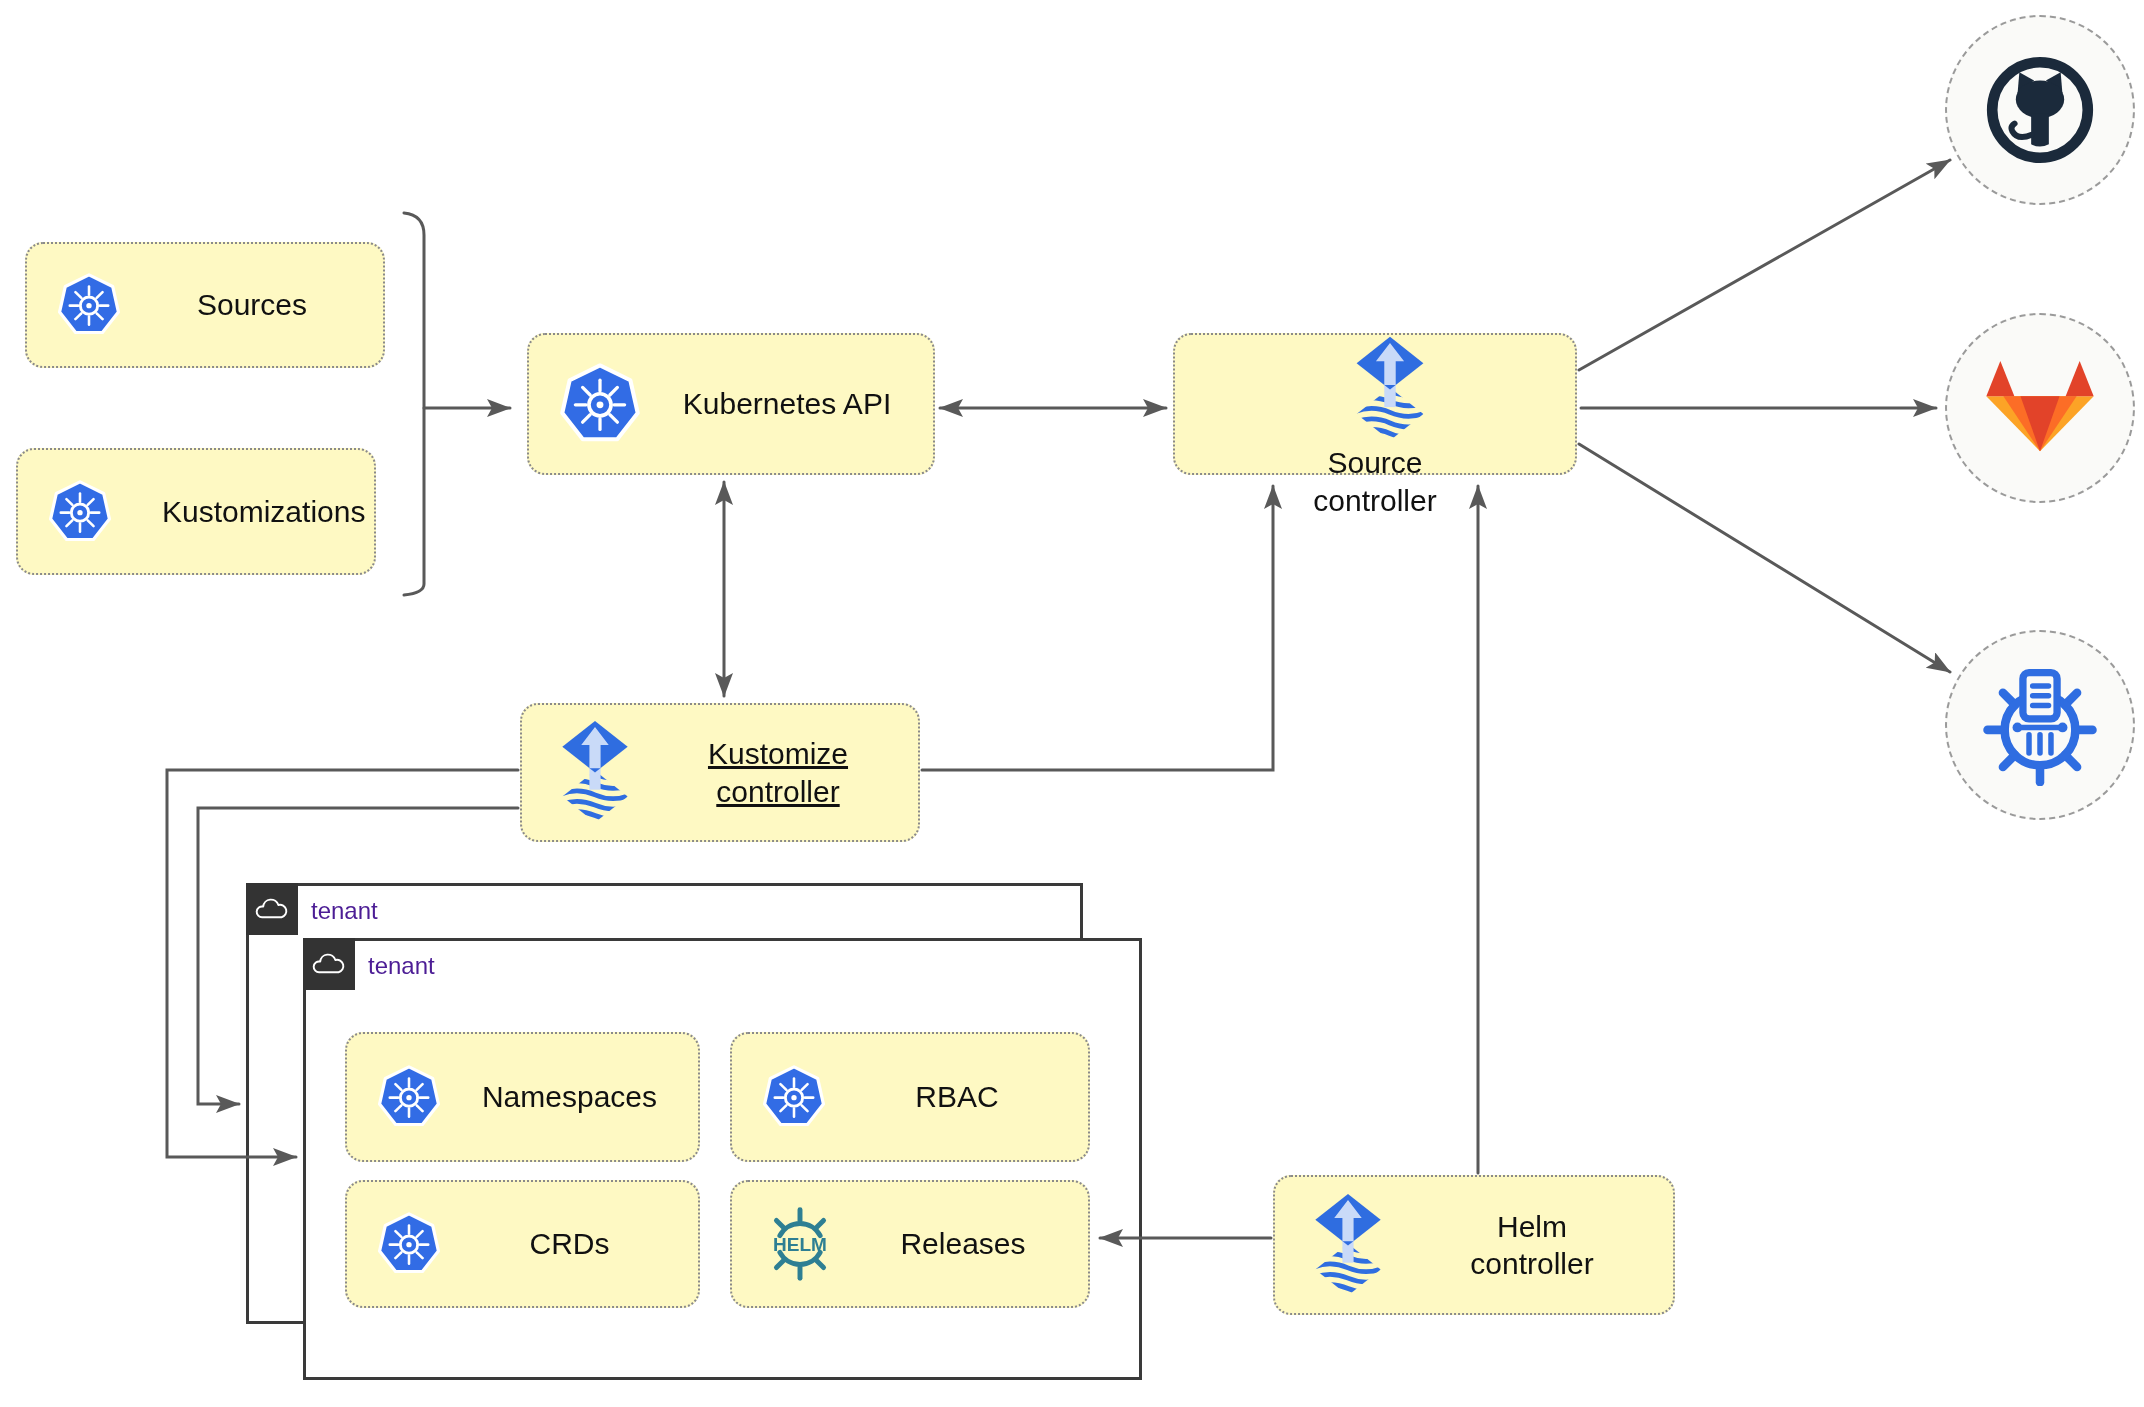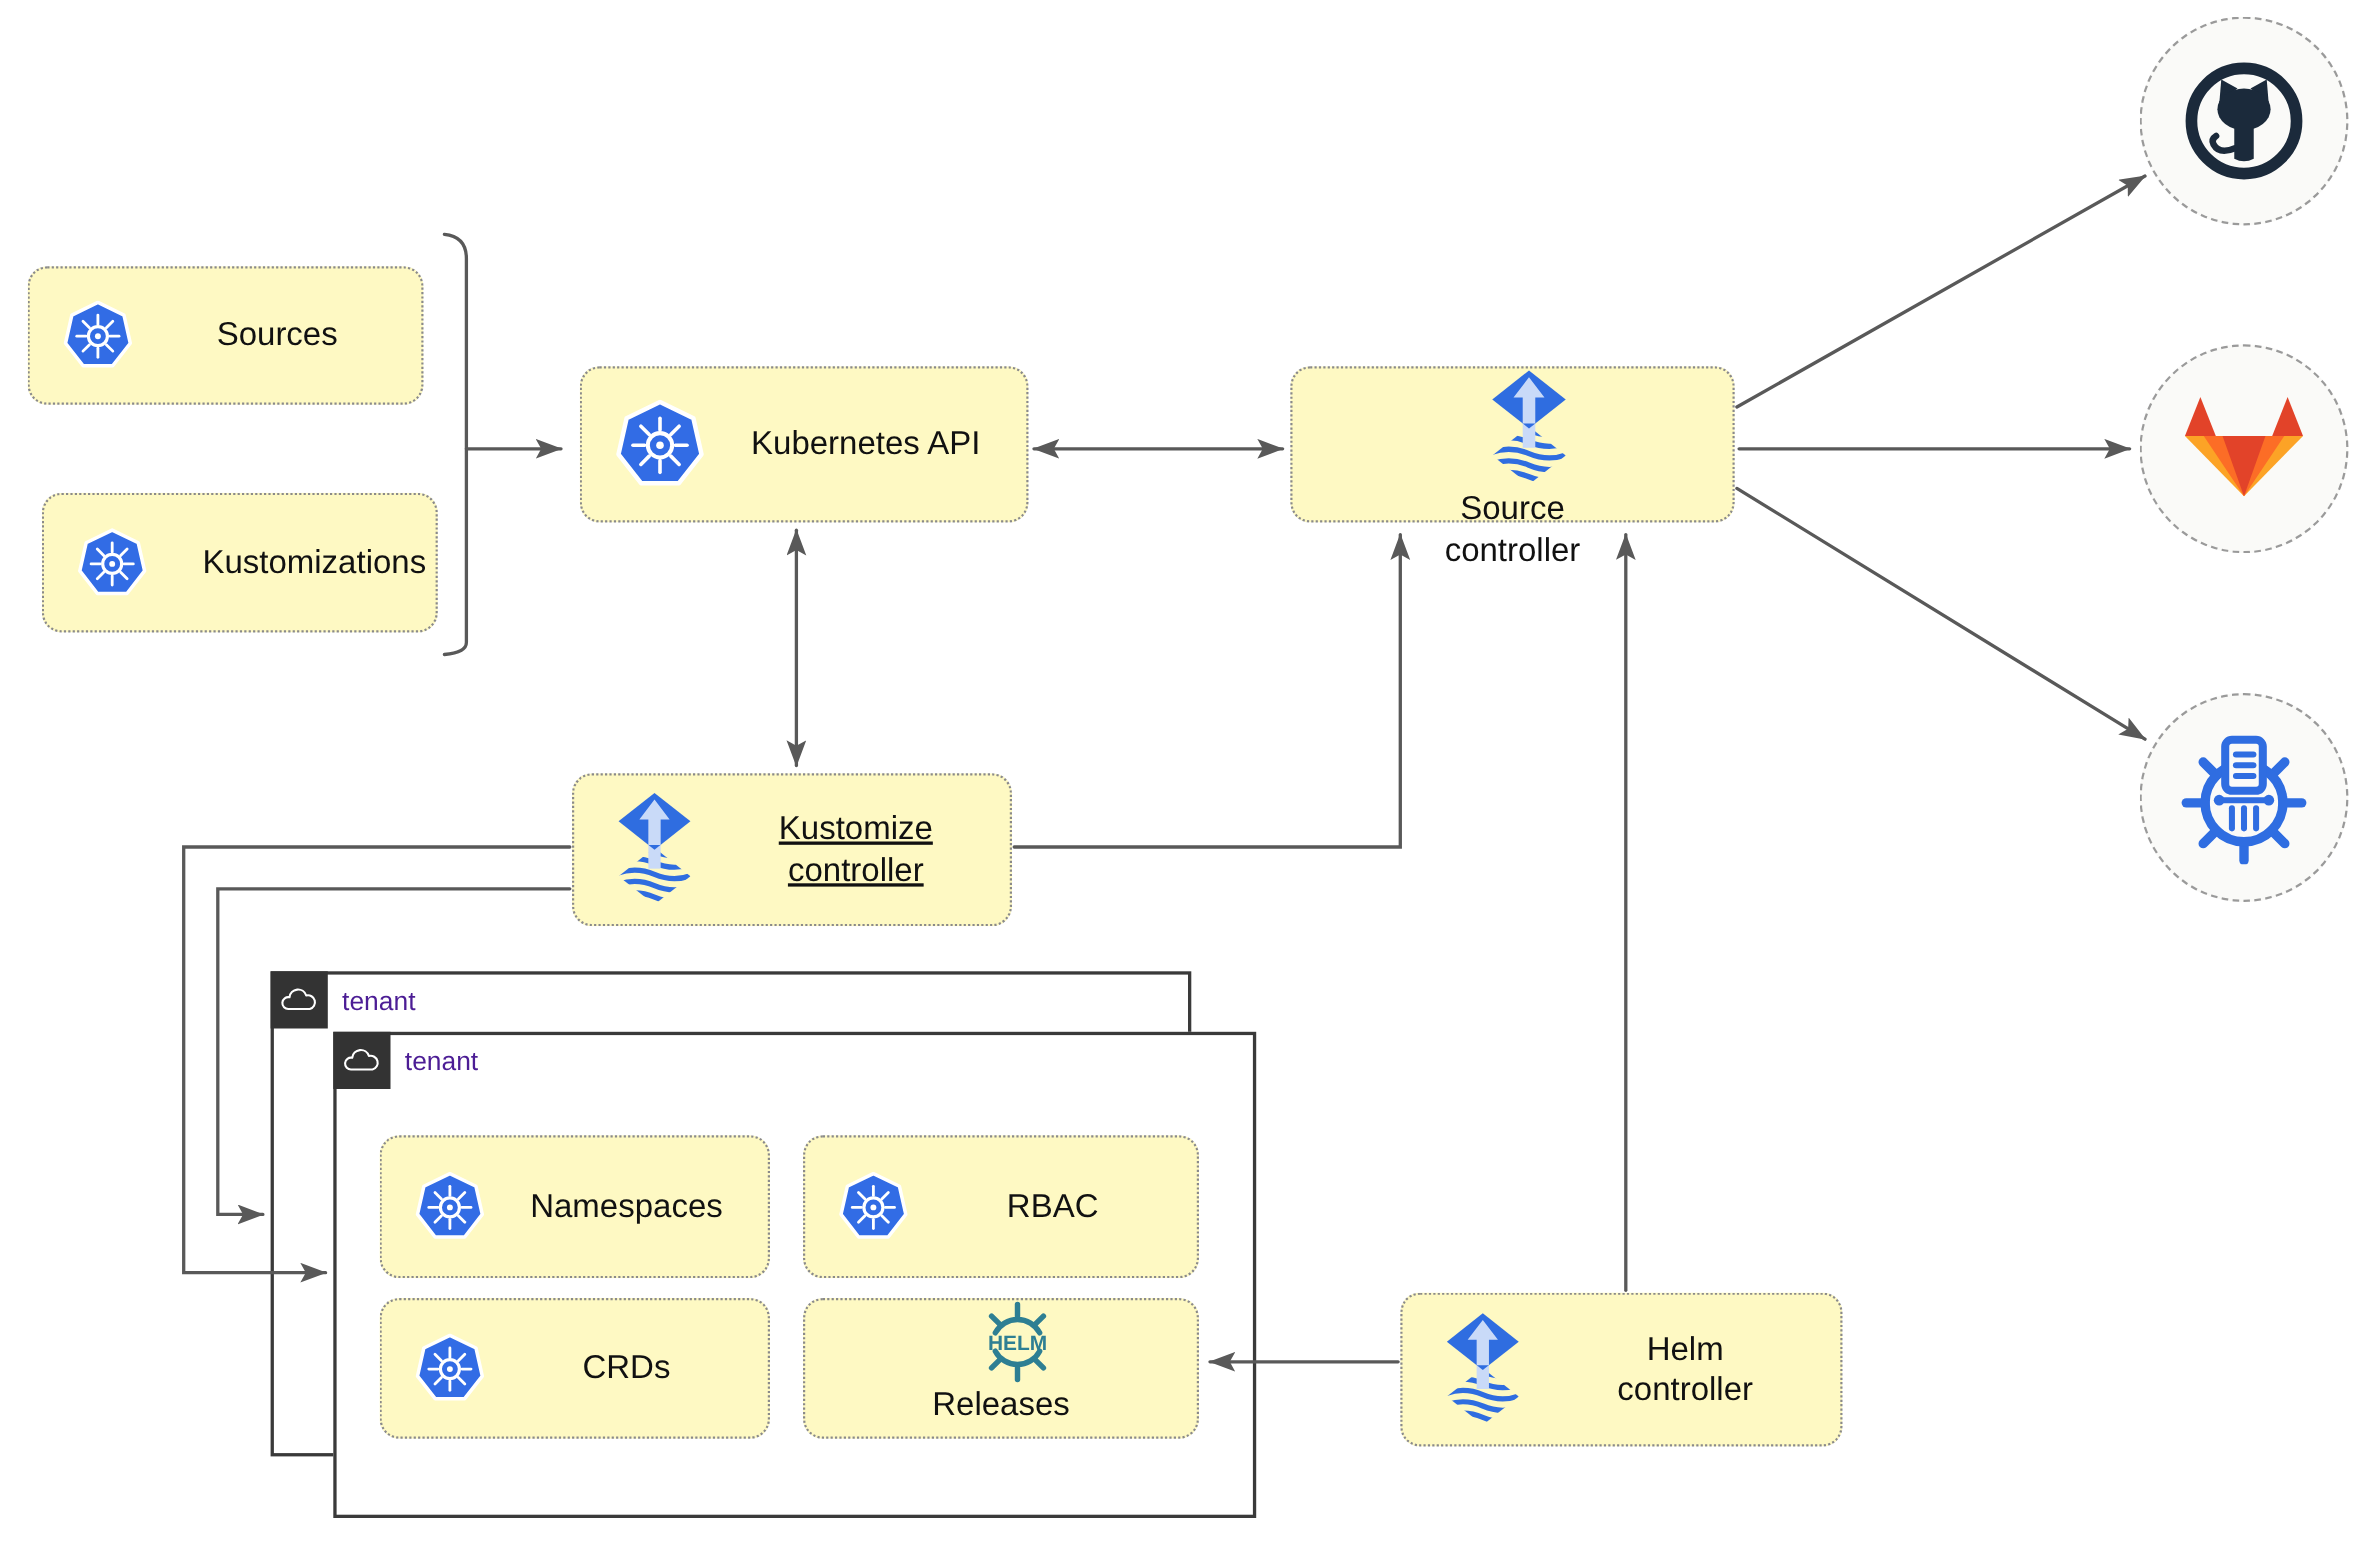--- a/index.html
+++ b/index.html
@@ -188,21 +188,21 @@
     <div class="tenant-label">tenant</div>
   </div>
 
   <div class="node" style="left:25px;top:242px;width:360px;height:126px;">
     <svg class="nicon" width="64" height="64" viewBox="0 0 100 100">
         <use href="#sym-k8s"></use>
       </svg>
     <div class="node-label">Sources</div>
   </div>
 
-  <div class="node" style="left:38px;top:448px;width:360px;height:127px;gap:32px;">
+  <div class="node" style="left:16px;top:448px;width:360px;height:127px;gap:32px;">
     <svg class="nicon" width="64" height="64" viewBox="0 0 100 100">
         <use href="#sym-k8s"></use>
       </svg>
     <div class="node-label">Kustomizations</div>
   </div>
 
   <div class="node" style="left:527px;top:333px;width:408px;height:142px;">
     <svg class="nicon" width="82" height="82" viewBox="0 0 100 100">
         <use href="#sym-k8s"></use>
       </svg>
@@ -244,21 +244,21 @@
     <div class="node-label">RBAC</div>
   </div>
 
   <div class="node" style="left:345px;top:1180px;width:355px;height:128px;">
     <svg class="nicon" width="64" height="64" viewBox="0 0 100 100">
         <use href="#sym-k8s"></use>
       </svg>
     <div class="node-label">CRDs</div>
   </div>
 
-  <div class="node" style="left:730px;top:1180px;width:360px;height:128px;flex-direction:column;">
+  <div class="node" style="left:730px;top:1180px;width:360px;height:128px;">
     <svg class="nicon" width="76" height="76" viewBox="0 0 100 100">
         <use href="#sym-helm"></use>
       </svg>
     <div class="node-label">Releases</div>
   </div>
 
   <div class="remote" style="left:1945px;top:15px;">
     <svg width="118" height="118" viewBox="0 0 100 100">
         <use href="#sym-github"></use>
       </svg>

